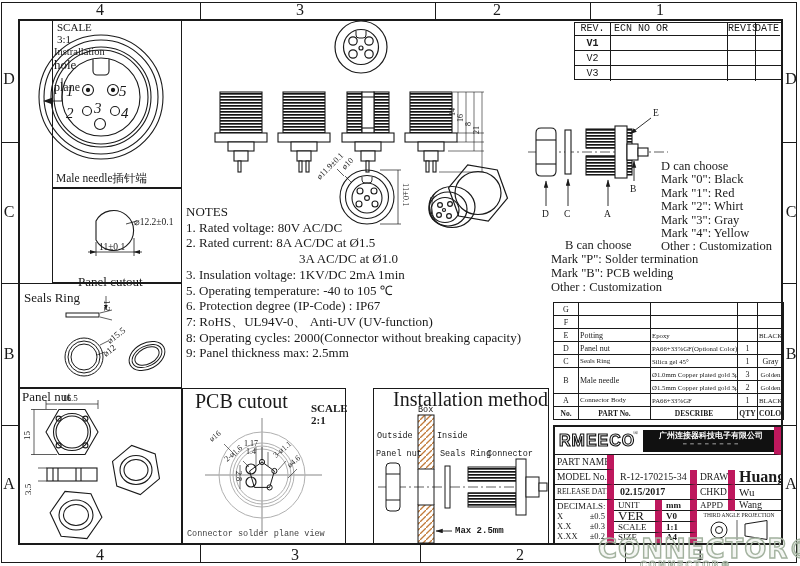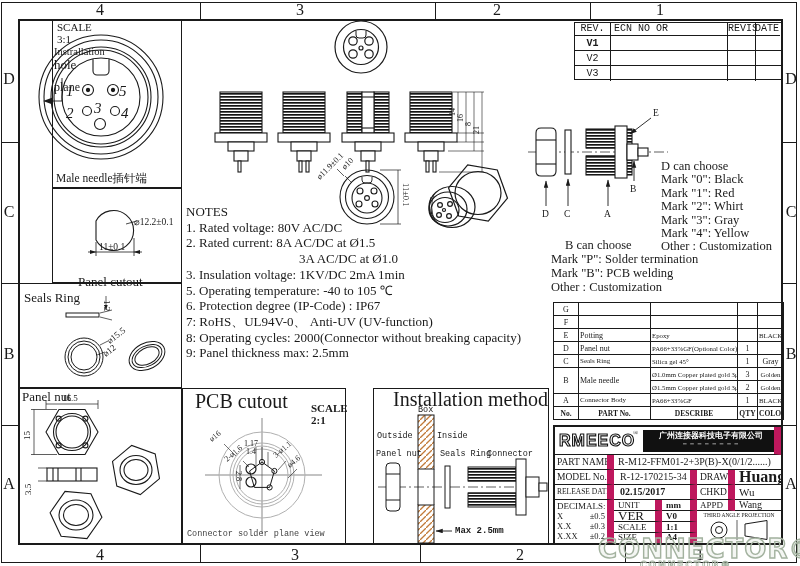--- a/index.html
+++ b/index.html
@@ -496,21 +496,20 @@
     <div class="c" style="left:0;top:0;width:226px;height:28px;">
       <span class="logo abs" style="left:4px;top:5px;">RMEECO</span>
       <span class="abs" style="left:78px;top:2px;font-size:7px;">®</span>
       <div class="cnband abs" style="left:88px;top:3px;width:136px;height:22px;">
         <span>广州连接器科技电子有限公司</span>
         <span class="sub">— — — — — — — —</span>
       </div>
     </div>
 
     <div class="c" style="left:0;top:28px;width:59px;height:15px;font-size:9.5px;line-height:14px;padding-left:2px;">PART NAME</div>
-    <div class="c" style="left:59px;top:28px;width:167px;height:15px;font-size:10px;line-height:14px;padding-left:4px;border-right:none;">R-M12-FFM01-2+3P(B)-X(0/1/2......)</div>
 
     <div class="c" style="left:0;top:43px;width:59px;height:15px;font-size:9.5px;line-height:14px;padding-left:2px;">MODEL No.</div>
     <div class="c" style="left:59px;top:43px;width:83px;height:15px;font-size:10px;line-height:14px;padding-left:6px;">R-12-170215-34</div>
     <div class="c" style="left:142px;top:43px;width:38px;height:15px;font-size:9.5px;line-height:14px;padding-left:3px;">DRAW</div>
     <div class="c" style="left:180px;top:43px;width:46px;height:15px;font-size:16px;line-height:14px;padding-left:4px;border-right:none;font-weight:bold;">Huang</div>
 
     <div class="c" style="left:0;top:58px;width:59px;height:15px;font-size:7.5px;line-height:14px;padding-left:2px;">RELEASE DATE</div>
     <div class="c" style="left:59px;top:58px;width:83px;height:15px;font-size:10px;font-weight:bold;line-height:14px;padding-left:6px;">02.15/2017</div>
     <div class="c" style="left:142px;top:58px;width:38px;height:15px;font-size:9.5px;line-height:14px;padding-left:3px;">CHKD</div>
     <div class="c" style="left:180px;top:58px;width:46px;height:15px;font-size:11px;line-height:14px;padding-left:4px;border-right:none;">Wu</div>

